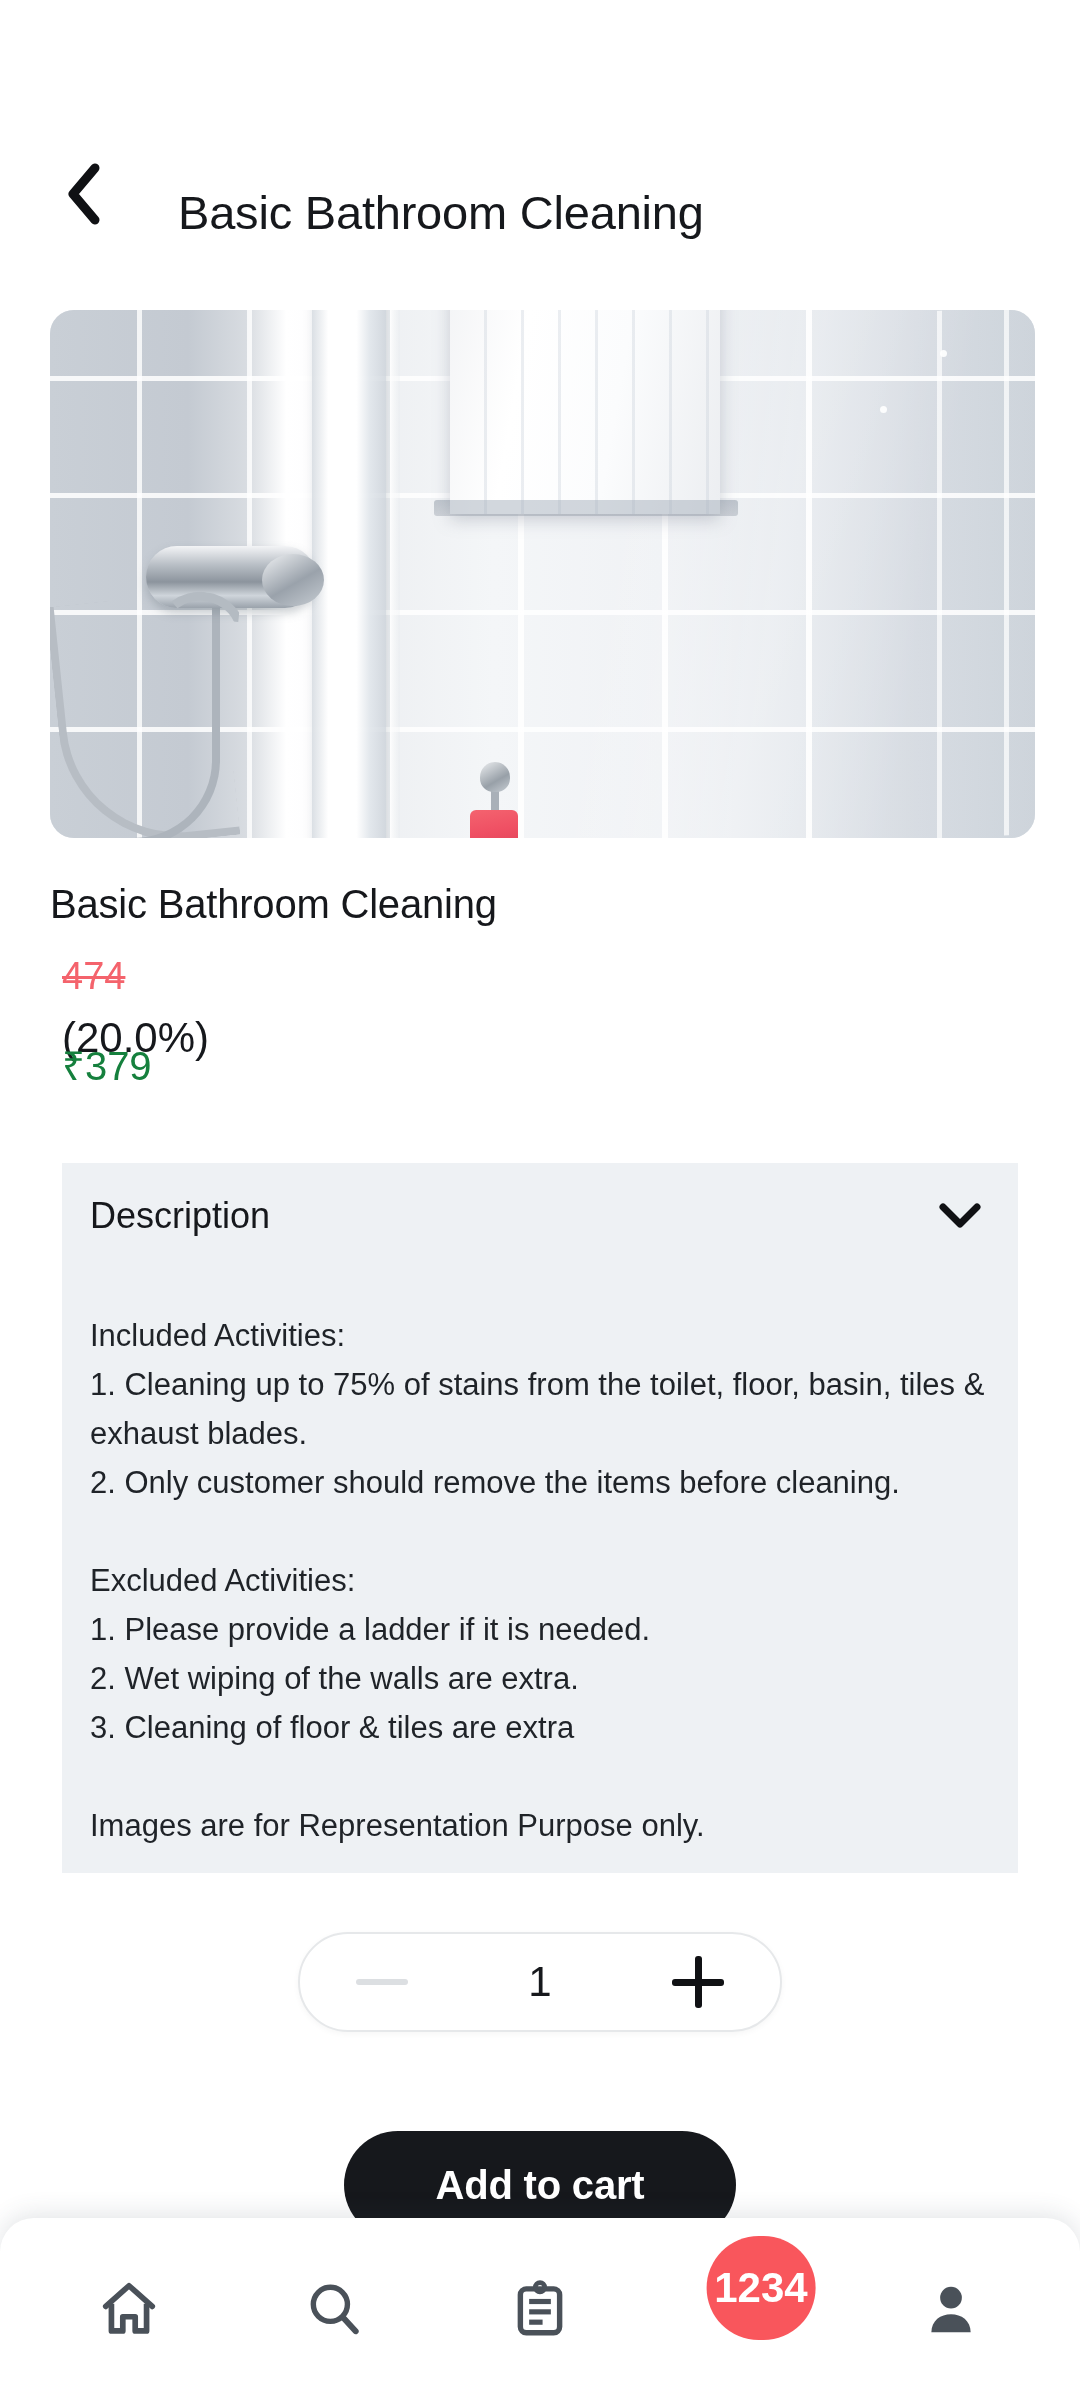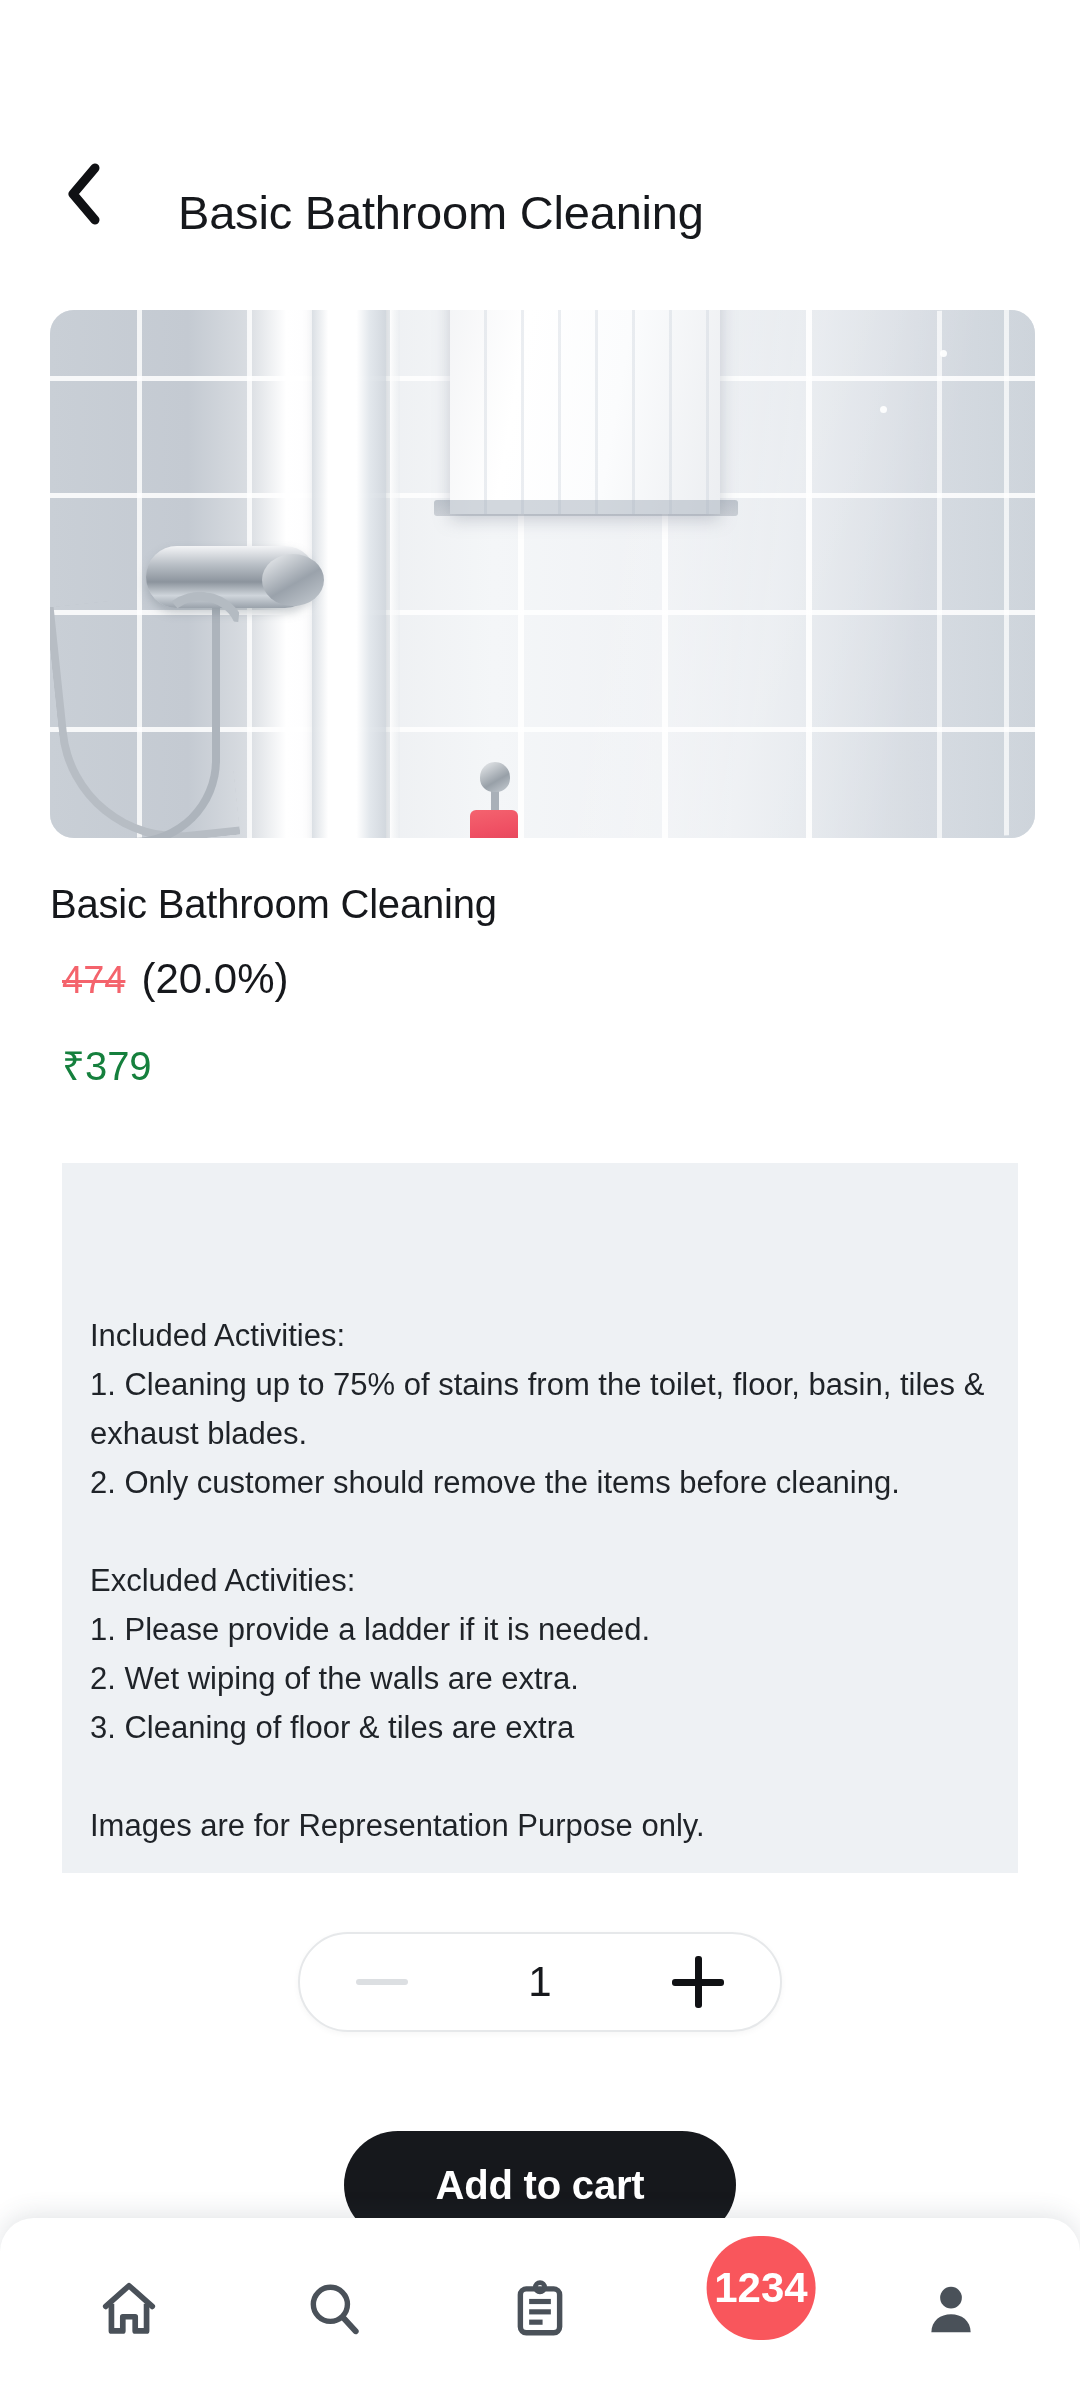--- a/index.html
+++ b/index.html
@@ -245,20 +245,21 @@
     color: #16181c;
     letter-spacing: -0.2px;
   }
   .price-row {
     position: absolute;
     left: 62px;
     top: 955px;
     display: flex;
     align-items: baseline;
     gap: 16px;
+    flex-direction: column;
   }
   .price-struck {
     font-size: 38px;
     color: #f4636c;
     text-decoration: line-through;
     text-decoration-thickness: 3px;
   }
   .price-discount {
     font-size: 42px;
     color: #16181c;
@@ -457,20 +458,28 @@
 <div class="product-name">Basic Bathroom Cleaning</div>
 
 <div class="price-row">
   <span class="price-struck">474</span>
   <span class="price-discount">(20.0%)</span>
 </div>
 
 <div class="price-final">₹379</div>
 
 <div class="desc-card">
+  <div class="desc-header">
+    <span class="desc-title">Description</span>
+    <span class="desc-chevron">
+      <svg width="44" height="30" viewBox="0 0 44 30" fill="none">
+        <path d="M5 6 L22 23 L39 6" stroke="#101114" stroke-width="7" stroke-linecap="round" stroke-linejoin="round"></path>
+      </svg>
+    </span>
+  </div>
   <div class="desc-body">Included Activities:
 1. Cleaning up to 75% of stains from the toilet, floor, basin, tiles &amp; exhaust blades.
 2. Only customer should remove the items before cleaning.
 
 Excluded Activities:
 1. Please provide a ladder if it is needed.
 2. Wet wiping of the walls are extra.
 3. Cleaning of floor &amp; tiles are extra
 
 Images are for Representation Purpose only.</div>

